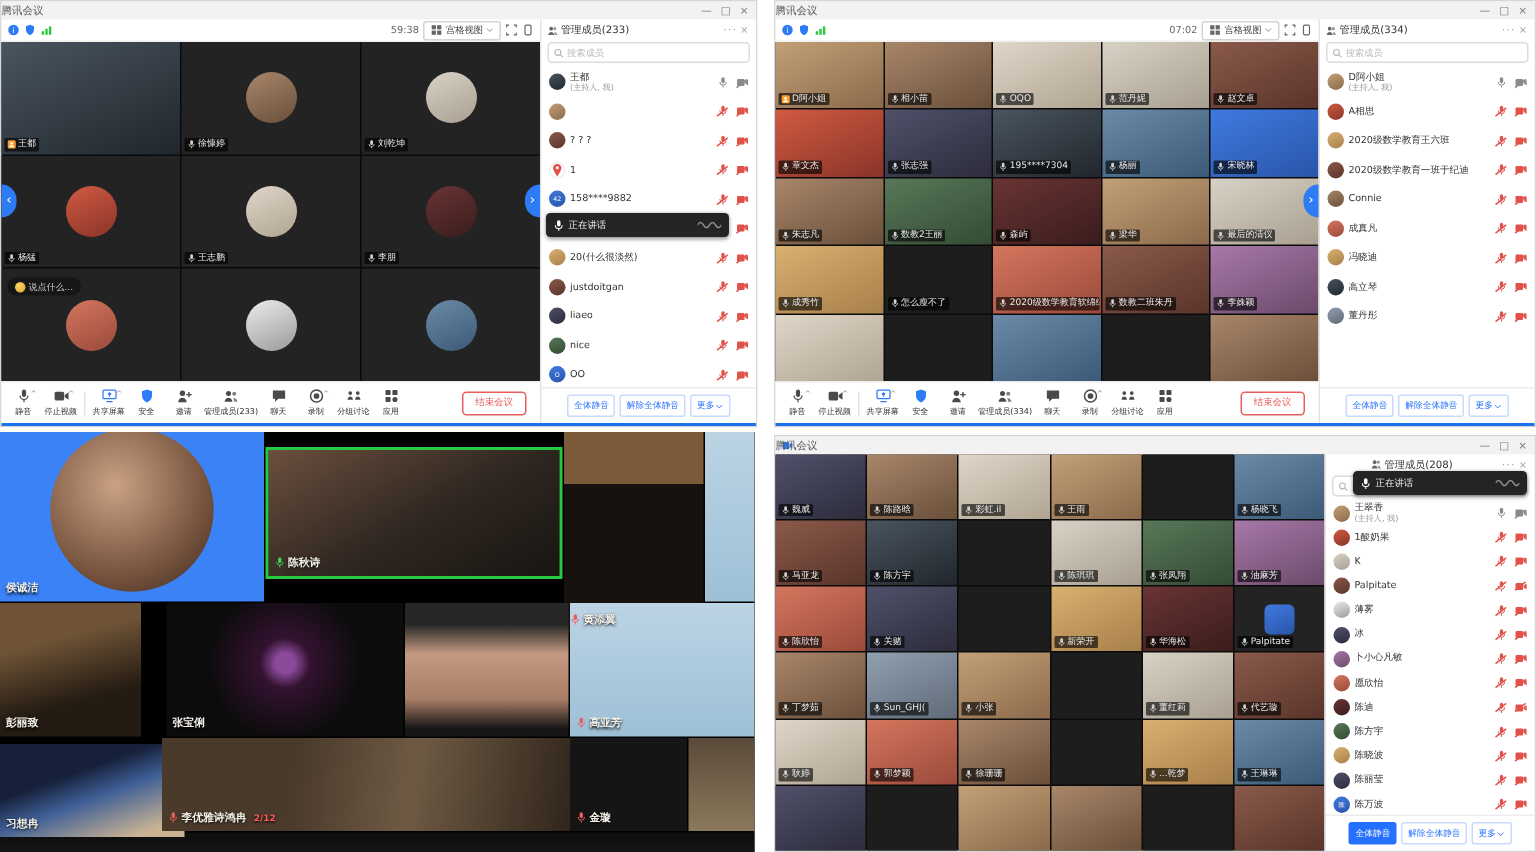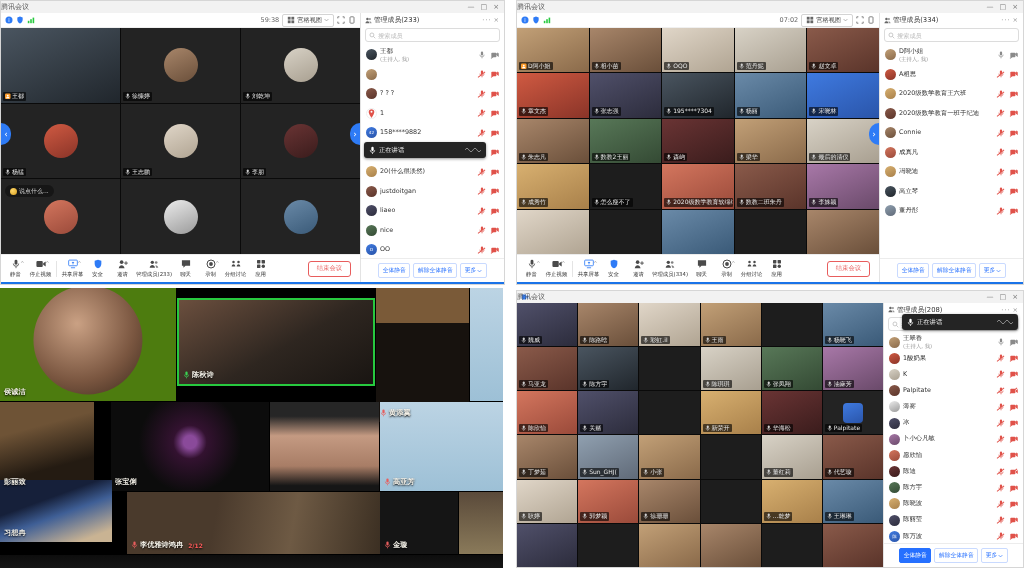--- a/index.html
+++ b/index.html
@@ -33,21 +33,21 @@
 .mici{color:#cfcfcf;}
 .chatpill{position:absolute;left:4px;top:6px;display:flex;align-items:center;gap:2px;background:rgba(20,20,20,.82);border-radius:7px;padding:1.5px 5px;z-index:3;}
 .chatpill .emo{width:7px;height:7px;border-radius:50%;background:radial-gradient(circle at 35% 35%,#ffd76a,#d8a020);}
 .chatpill .txt{font-size:6px;color:#cfcfcf;white-space:nowrap;}
 .pgarrow{position:absolute;top:47%;transform:translateY(-50%);width:10px;height:22px;background:#2e7bf6;color:#fff;display:flex;align-items:center;justify-content:center;font-size:9px;z-index:4;cursor:default;}
 .pgarrow.left{left:0;border-radius:0 11px 11px 0;}
 .pgarrow.right{right:0;border-radius:11px 0 0 11px;}
 .panel{width:144px;flex:0 0 auto;border-left:1px solid #e3e3e3;display:flex;flex-direction:column;background:#fff;position:relative;}
 #q-br .panel{width:140px;}
 .phead{height:14px;display:flex;align-items:center;padding:0 4px;gap:2px;flex:0 0 auto;}
-#q-br .phead{height:13px;}
+#q-br .phead{height:13px;margin-left:26px;}
 .phead .pic{width:7px;height:7px;color:#666;display:inline-flex;}
 .phead .ttl{font-size:6.8px;color:#333;white-space:nowrap;}
 .phead .sp{flex:1;}
 .phead .hctl{font-size:6.5px;color:#999;letter-spacing:1px;}
 .psearchw{padding:1px 4px 3px;flex:0 0 auto;}
 .psearch{height:14px;border:1px solid #dcdcdc;border-radius:3px;display:flex;align-items:center;padding:0 3px;gap:2px;background:#fff;}
 .psearch .sic{width:7px;height:7px;color:#b5b5b5;display:inline-flex;flex:0 0 auto;}
 .psearch input{border:none;outline:none;flex:1;font-size:6.2px;color:#333;background:transparent;min-width:0;}
 .psearch input::placeholder{color:#bbb;}
 .plist{flex:1;overflow:hidden;position:relative;min-height:0;}
@@ -75,21 +75,21 @@
 .tsep{width:1px;height:16px;background:#e4e4e4;margin:0 2px;flex:0 0 auto;}
 .endbtn{margin-left:auto;margin-right:6px;border:1px solid #e85d5d;color:#e85d5d;font-size:6.3px;padding:2.5px 8px;border-radius:3px;background:#fff;white-space:nowrap;cursor:default;}
 .bluestrip{height:2px;background:#1a73e8;flex:0 0 auto;}
 .speak{position:absolute;background:#242424;border-radius:3px;color:#fff;display:flex;align-items:center;gap:3px;padding:0 5px;height:16px;z-index:6;box-shadow:0 1px 3px rgba(0,0,0,.45);}
 .speak .smic{width:7px;height:9px;color:#fff;display:inline-flex;flex:0 0 auto;}
 .speak .txt{font-size:6.3px;color:#eee;white-space:nowrap;}
 .speak .wv{color:#8a8a8a;width:16px;height:6px;margin-left:auto;display:inline-flex;}
 #tl-speak{left:3px;top:129px;width:122px;}
 #br-speak{left:18px;top:11px;width:116px;}
 .photo{position:relative;width:100%;height:100%;background:#000;}
-.bltile{position:absolute;overflow:hidden;background:#4d7c0f;}
+.bltile{position:absolute;overflow:hidden;background:#3b82f6;}
 .bltile.green{border:2px solid #27c93f;}
 .bl-lab{position:absolute;left:4px;bottom:4px;color:#f4f1e8;font-size:7.2px;font-weight:bold;text-shadow:0 1px 2px #000;display:flex;gap:2px;align-items:center;white-space:nowrap;z-index:2;}
 .bl-lab .ic{width:7px;height:8px;display:inline-flex;}
 .bl-badge{color:#ff5a5a;font-size:6px;margin-left:3px;font-weight:bold;}
 .bl-bezel{position:absolute;left:0;right:0;bottom:0;height:13px;background:linear-gradient(#0d0d0d,#161616);}
 .cir{position:absolute;left:50%;top:46%;width:62%;padding-top:62%;border-radius:50%;transform:translate(-50%,-50%);}
 .bls-warm .cir{background:radial-gradient(circle at 40% 35%,#caa184,#7a5640 60%,#3a281c);}
 .bls-face{background:linear-gradient(150deg,#6b4f3e 0%,#2e2620 55%,#191512 100%);}
 .bls-wood{background:linear-gradient(#7a5a38 0 26%,#17120e 26%);}
 .bls-sky{background:linear-gradient(#bcd4e4,#9dc0d6);}
@@ -1369,26 +1369,26 @@
           <span class="ic" style="color: rgb(232, 93, 93);">
             <svg viewBox="0 0 10 12">
               <rect x="3.3" y="0.8" width="3.4" height="6" rx="1.7" fill="currentColor"></rect>
               <path d="M1.8 5.5a3.2 3.2 0 0 0 6.4 0" fill="none" stroke="currentColor"></path>
               <line x1="5" y1="9" x2="5" y2="11" stroke="currentColor"></line>
             </svg>
           </span>
           <span>高亚芳</span>
         </span>
       </div>
-      <div class="bltile bls-deskblue" style="left: 0px; top: 192px; width: 112px; height: 62px;">
+      <div class="bltile bls-deskblue" style="left: 0px; top: 208px; width: 123px; height: 62px;">
         <span class="bl-lab">
           <span>习想冉</span>
         </span>
       </div>
-      <div class="bltile bls-room" style="left: 127px; top: 204px; width: 320px; height: 62px;">
+      <div class="bltile bls-room" style="left: 108px; top: 204px; width: 320px; height: 62px;">
         <span class="bl-lab">
           <span class="ic" style="color: rgb(232, 93, 93);">
             <svg viewBox="0 0 10 12">
               <rect x="3.3" y="0.8" width="3.4" height="6" rx="1.7" fill="currentColor"></rect>
               <path d="M1.8 5.5a3.2 3.2 0 0 0 6.4 0" fill="none" stroke="currentColor"></path>
               <line x1="5" y1="9" x2="5" y2="11" stroke="currentColor"></line>
             </svg>
           </span>
           <span>李优雅诗鸿冉</span>
           <span class="bl-badge">2/12</span>

